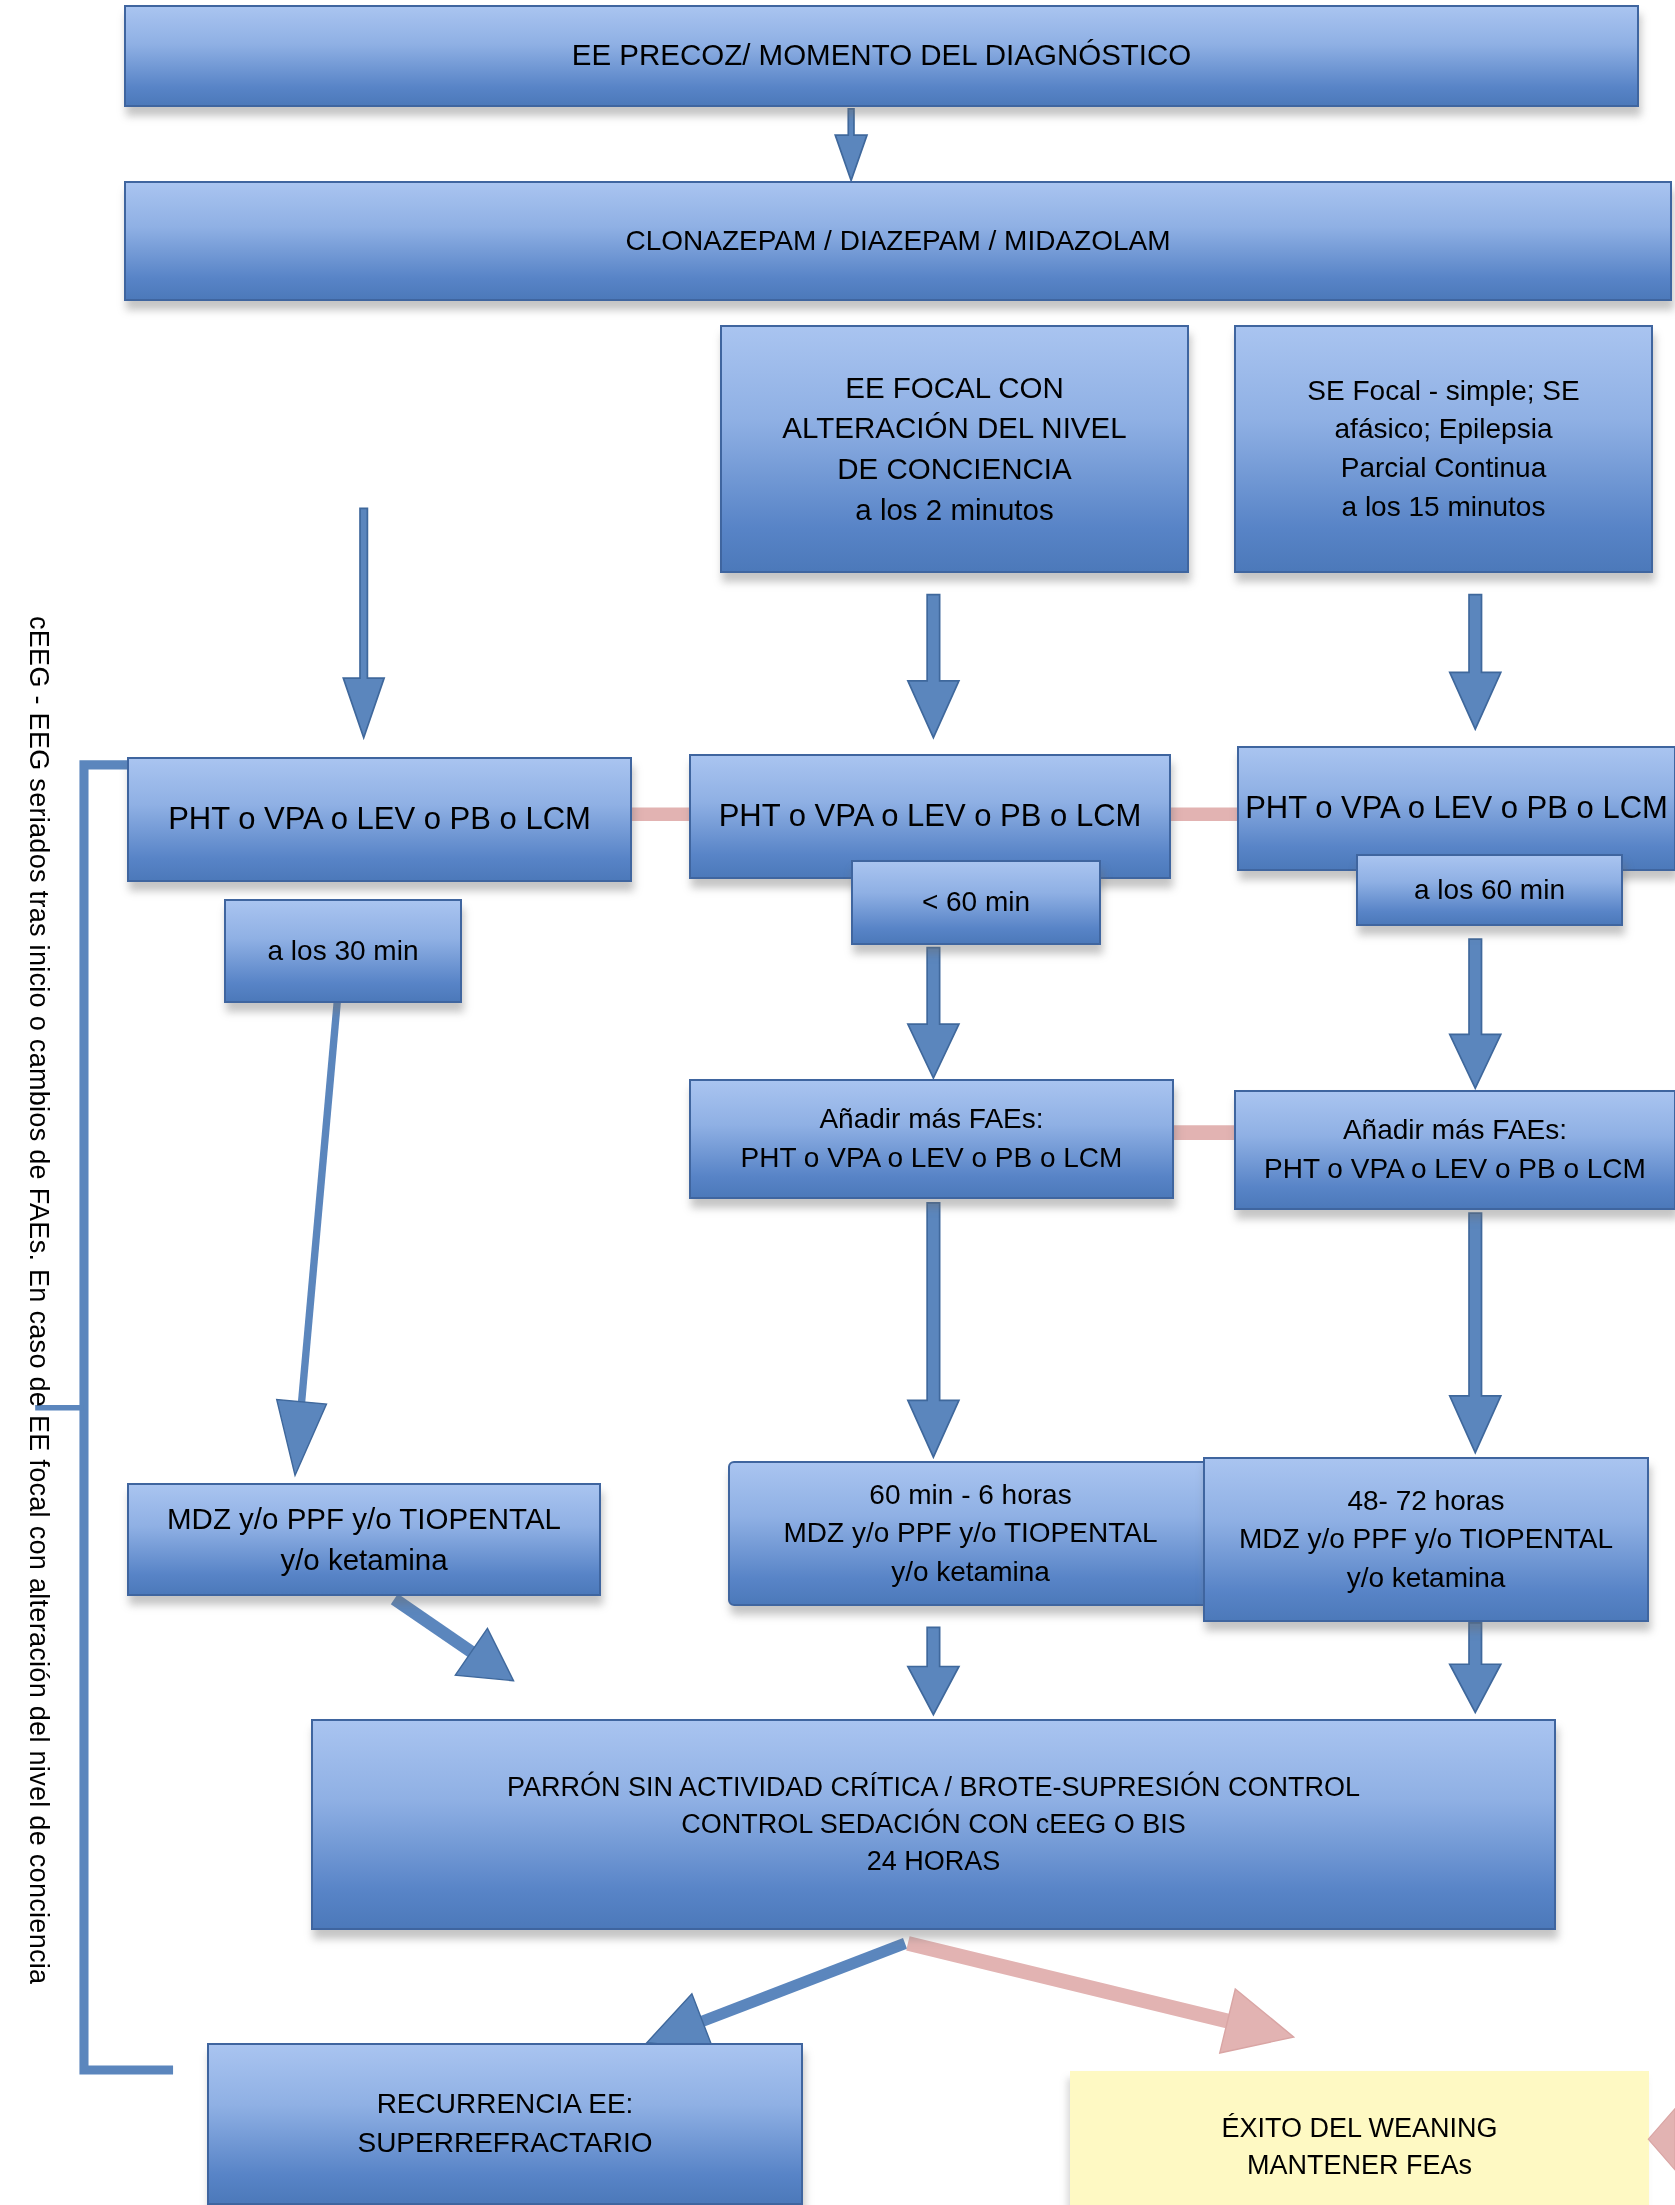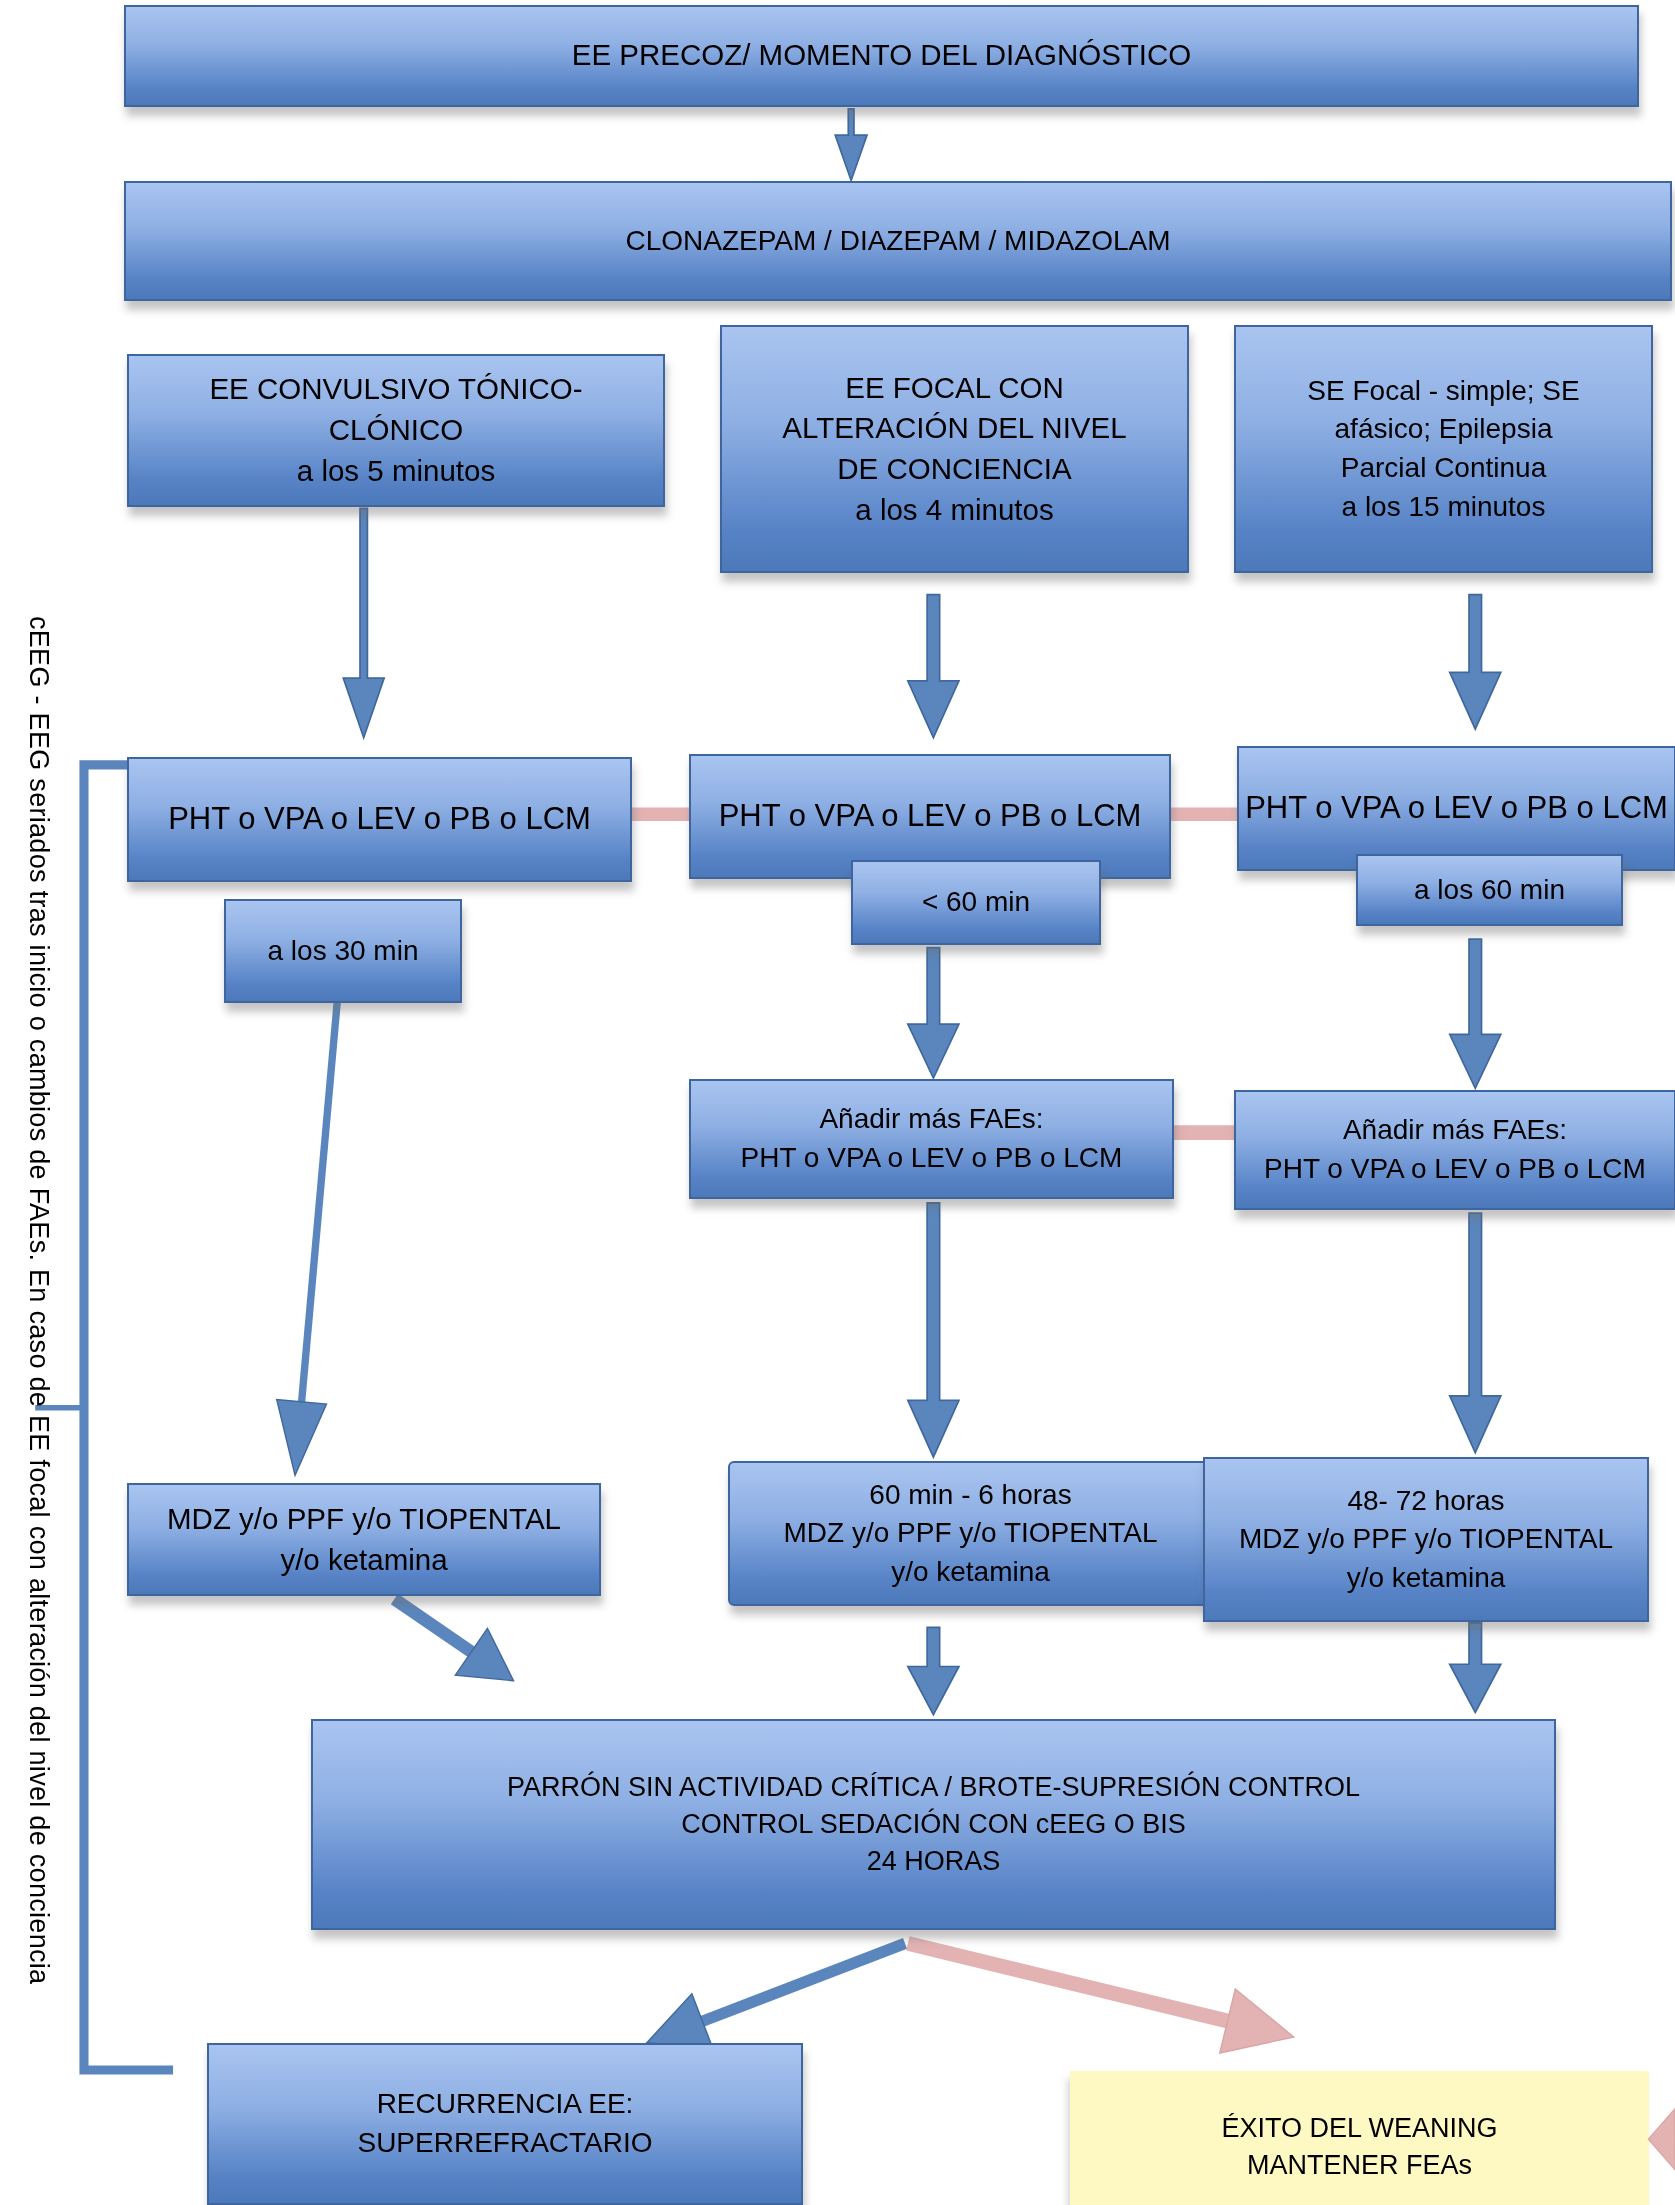--- a/index.html
+++ b/index.html
@@ -69,28 +69,25 @@
           <line x1="1600" y1="3425" x2="2163.3839393950666" y2="3561.7034558826263" stroke="#e2b3b2" stroke-width="26"></line>
           <polygon points="2280,3590 2149.7072764050026,3618.067885175011 2177.0606023851306,3505.3390265902417" fill="#e2b3b2" stroke="#d9a5a4" stroke-width="2.5"></polygon>
         </g>
       </g>
   </svg>
 
   <div class="node f52" style="left:124px;top:4.5px;width:1515px;height:102px;">EE PRECOZ/ MOMENTO DEL DIAGNÓSTICO</div>
 
   <div class="node f50" style="left:124px;top:181px;width:1548px;height:120px;">CLONAZEPAM / DIAZEPAM / MIDAZOLAM</div>
 
-  <div class="node f52" style="left:127px;top:354px;width:538px;height:153px;">EE CONVULSIVO TÓNICO-
-CLÓNICO
-a los 5 minutos</div>
 
   <div class="node f52" style="left:720px;top:325px;width:469px;height:248px;">EE FOCAL CON
 ALTERACIÓN DEL NIVEL
 DE CONCIENCIA
-a los 4 minutos</div>
+a los 2 minutos</div>
 
   <div class="node f50" style="left:1234px;top:325px;width:419px;height:248px;">SE Focal - simple; SE
 afásico; Epilepsia
 Parcial Continua
 a los 15 minutos</div>
 
   <div class="node f54" style="left:127px;top:757px;width:505px;height:125px;">PHT o VPA o LEV o PB o LCM</div>
 
   <div class="node f54" style="left:689px;top:754px;width:482px;height:125px;">PHT o VPA o LEV o PB o LCM</div>
 

